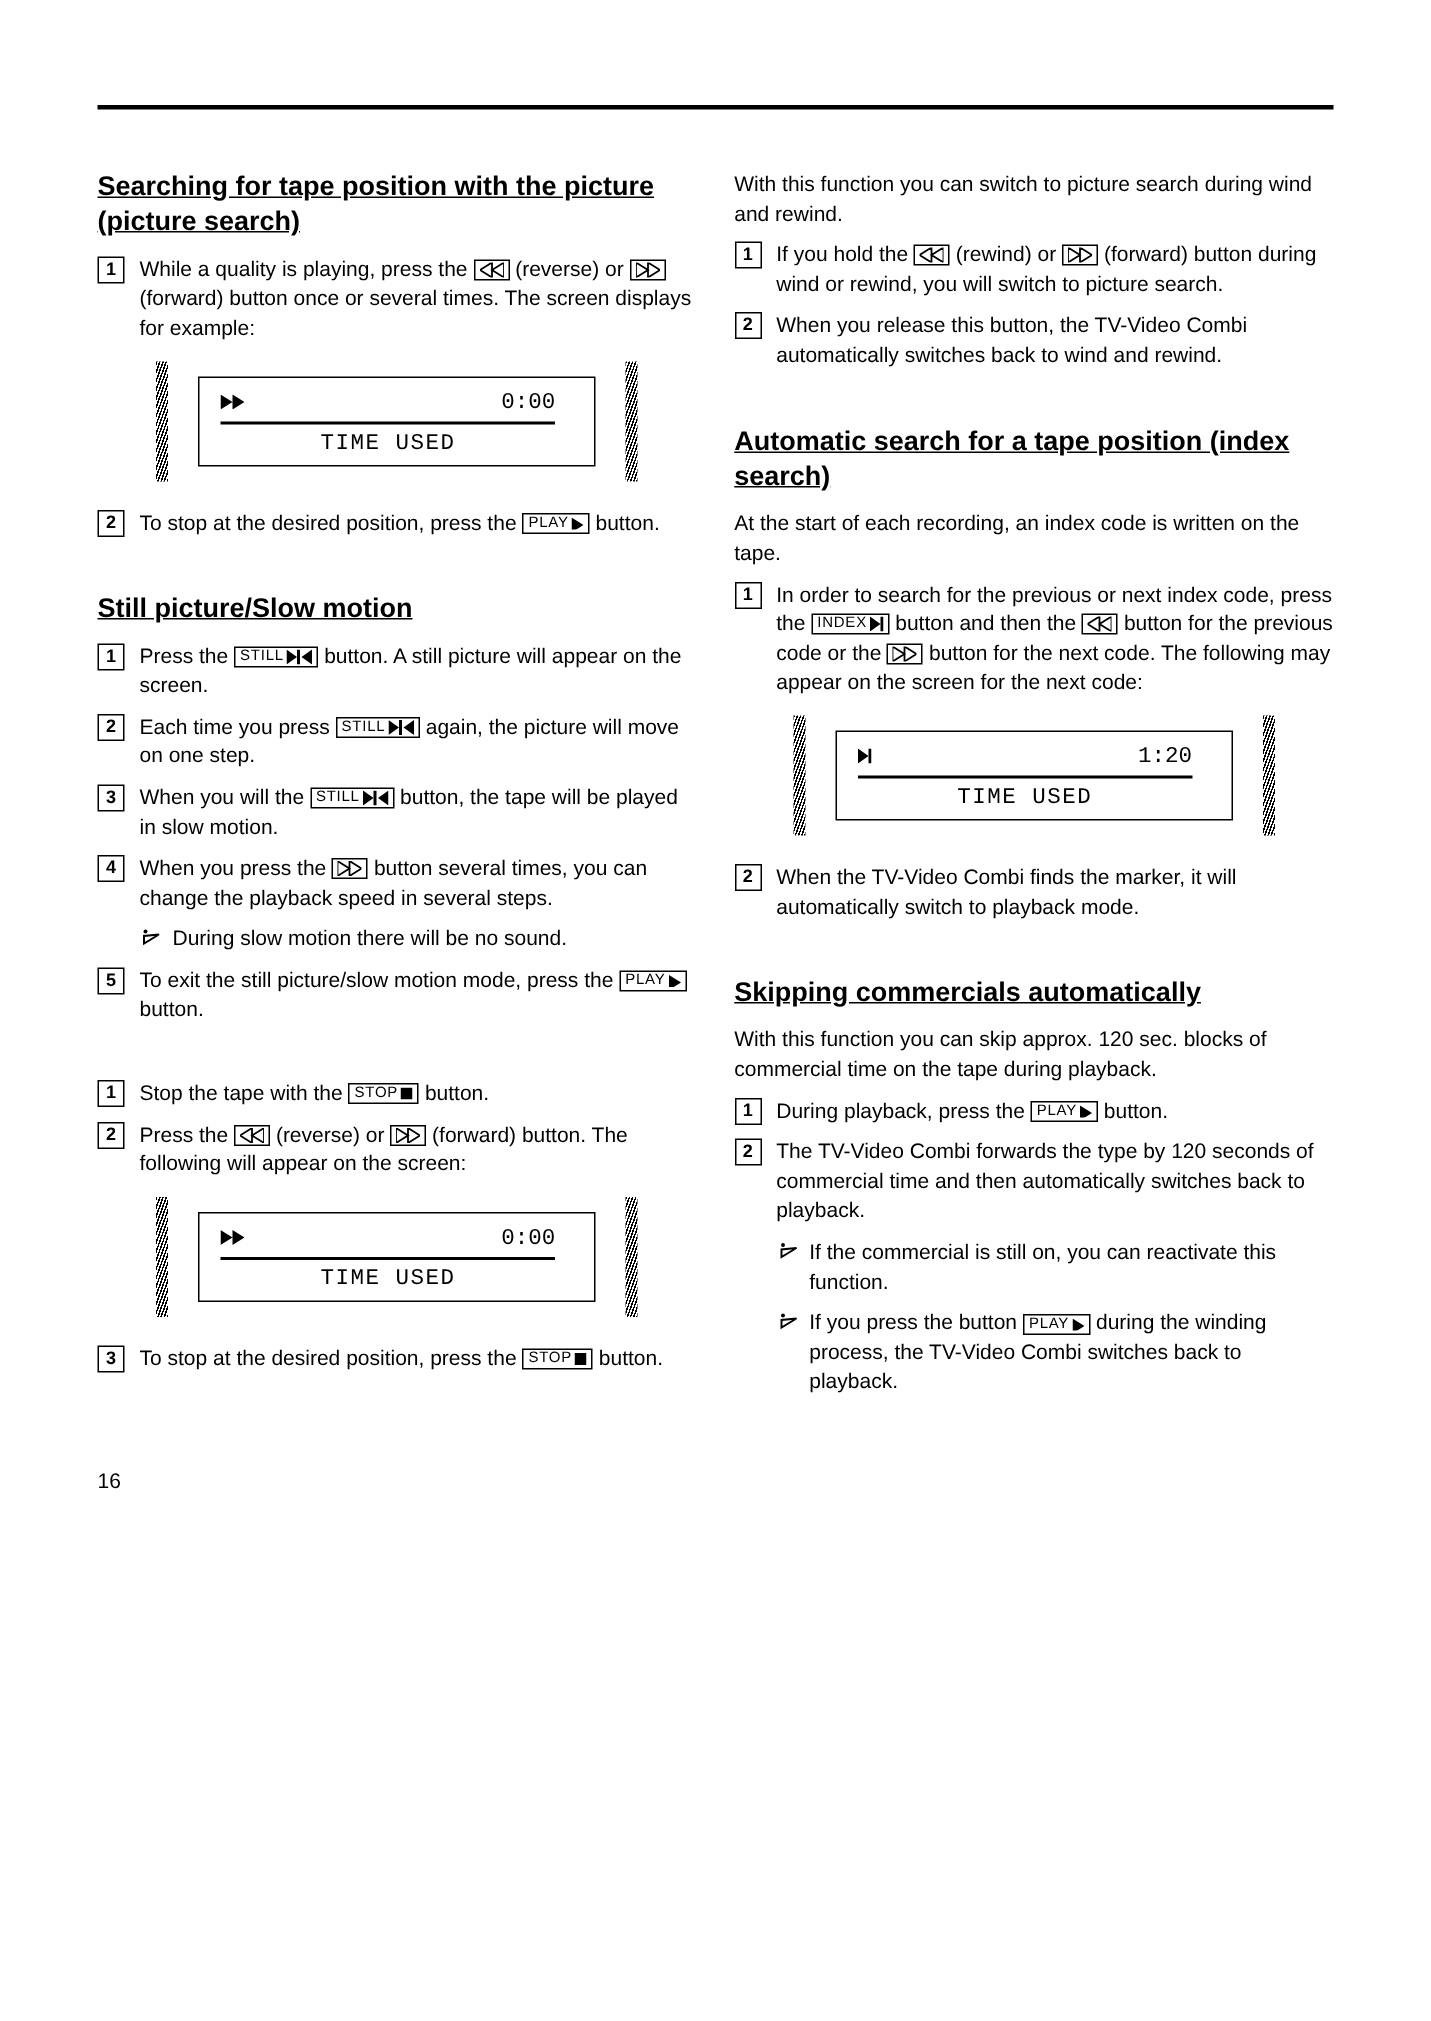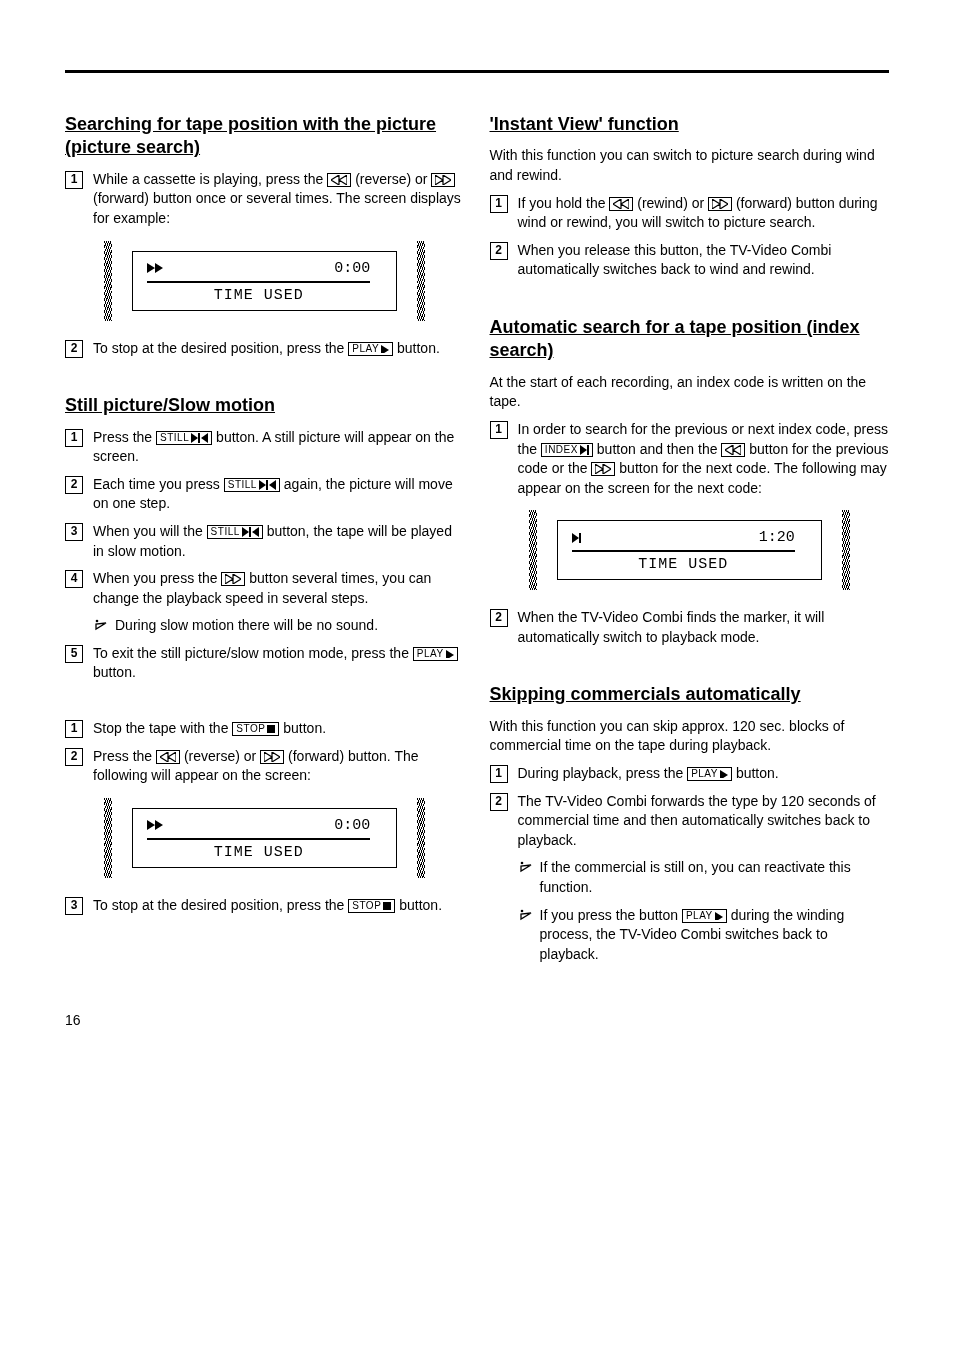--- a/index.html
+++ b/index.html
@@ -171,21 +171,21 @@
 <div class="top-rule"></div>
 
 <div class="columns">
 
   <div class="column">
 
     <div class="section-heading">Searching for tape position with the picture (picture search)</div>
     <div class="step">
       <div class="step-num">1</div>
       <div class="step-text">
-        <span>While a cassette is playing, press the </span>
+        <span>While a quality is playing, press the </span>
         <span class="btn">
             <svg width="16" height="10">
               <use href="#icon-rew"></use>
             </svg>
           </span>
         <span> (reverse) or </span>
         <span class="btn">
             <svg width="16" height="10">
               <use href="#icon-ff"></use>
             </svg>
@@ -357,21 +357,20 @@
             </svg>
           </span>
         <span> button.</span>
       </div>
     </div>
 
   </div>
 
   <div class="column">
 
-    <div class="section-heading">'Instant View' function</div>
     <div class="body-text">With this function you can switch to picture search during wind and rewind.</div>
     <div class="step">
       <div class="step-num">1</div>
       <div class="step-text">
         <span>If you hold the </span>
         <span class="btn">
             <svg width="16" height="10">
               <use href="#icon-rew"></use>
             </svg>
           </span>

